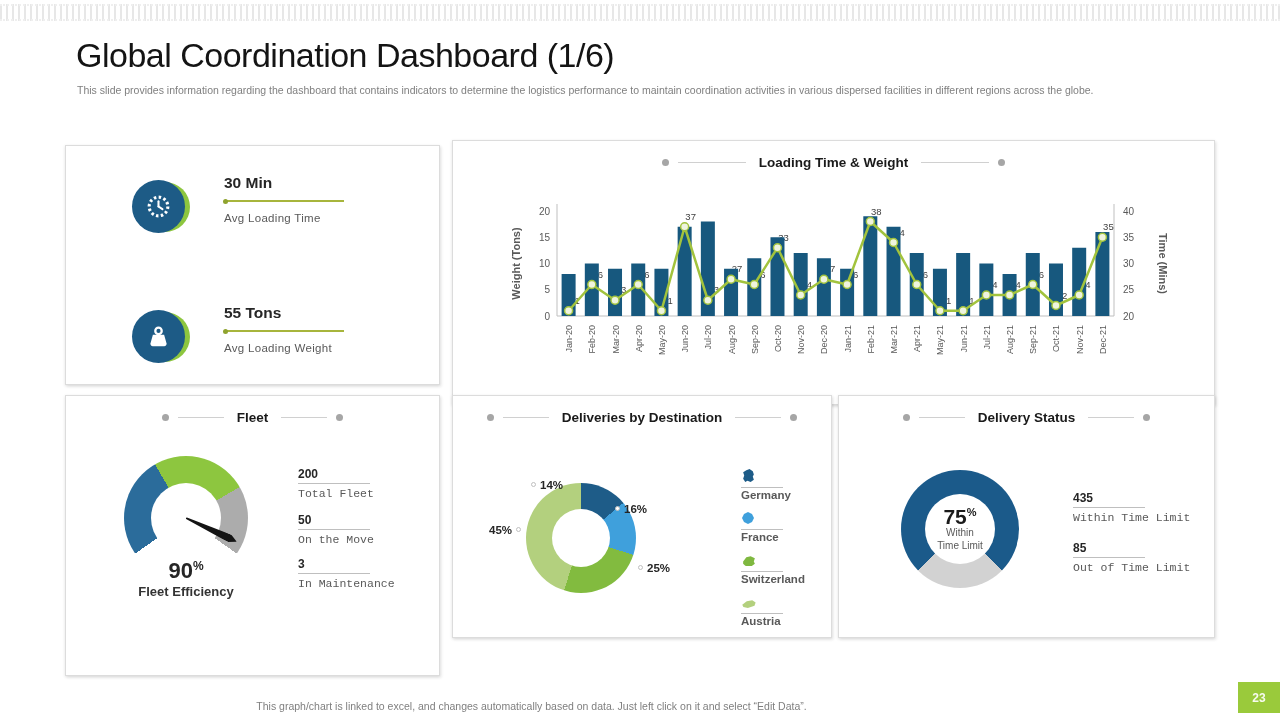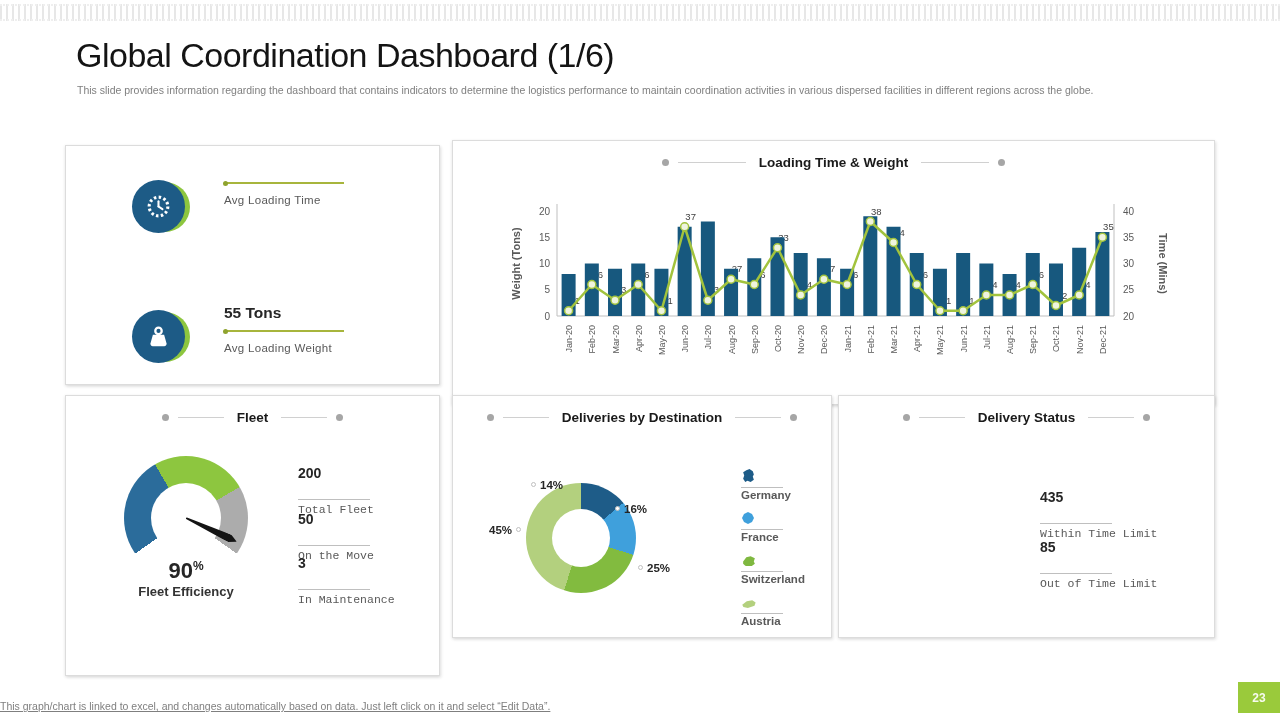--- a/index.html
+++ b/index.html
@@ -55,26 +55,26 @@
   .gauge-ring { position:absolute; inset:0; border-radius:50%; }
   .gauge-hole { position:absolute; inset:27px; border-radius:50%; background:#fff; }
   .needle { position:absolute; left:62px; top:58px; width:56px; height:8px;
             transform-origin:0 50%; transform:rotate(25deg); background:#141414;
             clip-path:polygon(0 40%, 86% 0, 100% 50%, 86% 100%, 0 60%); }
   .gauge-value { position:absolute; left:0; right:0; bottom:-4px; text-align:center; font-size:22px; font-weight:bold; color:#262626; }
   .gauge-value sup { font-size:12px; }
   .gauge-caption { position:absolute; left:8px; top:188px; width:224px; text-align:center; font-size:13px; font-weight:bold; color:#333; }
   
   .stat { position:absolute; }
-  .stat-value { display:inline-block; min-width:72px; padding-bottom:18px; border-bottom:1px solid #bfbfbf;
-                font-size:14px; font-weight:bold; color:#262626; }
+  .stat-value { display:inline-block; min-width:72px; padding-bottom:2px; border-bottom:1px solid #bfbfbf;
+                font-size:12px; font-weight:bold; color:#262626; }
   .stat-label { margin-top:3px; font-size:11.5px; color:#595959;font-family:Liberation Mono, monospace; }
   .card-fleet .stat { left:232px; }
   .card-fleet .s1 { top:68px; } .card-fleet .s2 { top:114px; } .card-fleet .s3 { top:158px; }
-  .card-status .stat { left:201px; }
+  .card-status .stat { left:234px; }
   .card-status .s1 { top:92px; } .card-status .s2 { top:142px; }
   
   .donut { position:absolute; border-radius:50%; }
   .deliv-donut { left:73px; top:87px; width:110px; height:110px; }
   .deliv-donut .hole { position:absolute; inset:26px; border-radius:50%; background:#fff; }
   .pct { position:absolute; font-size:11.5px; font-weight:bold; color:#262626; white-space:nowrap; }
   .mdot { display:inline-block; width:5px; height:5px; border:1px solid #bfbfbf; border-radius:50%; background:#fff; vertical-align:middle; margin:0 4px 2px; }
   .pct-14 { left:74px; top:83px; } .pct-16 { left:158px; top:107px; }
   .pct-25 { left:181px; top:166px; } .pct-45 { left:36px; top:128px; }
   .legend { position:absolute; left:288px; top:72px;font-weight:bold; }
@@ -82,21 +82,21 @@
   .legend-divider { width:42px; border-top:1px solid #bfbfbf; margin:1px 0 1px; }
   .legend-name { font-size:11.5px; color:#595959; }
   
   .status-donut { left:62px; top:74px; width:118px; height:118px; }
   .status-donut .hole { position:absolute; inset:24px; border-radius:50%; background:#fff; }
   .status-center { position:absolute; inset:24px; display:flex; flex-direction:column; align-items:center; justify-content:center; text-align:center; }
   .status-center .big { font-size:21px; font-weight:bold; color:#1a1a1a; line-height:1; }
   .status-center .big sup { font-size:11px; }
   .status-center .small { font-size:10px; color:#595959; line-height:1.25; }
   
-  .footer-note { position:absolute; left:0; top:700px; width:1063px; text-align:left; font-size:10.5px; color:#7f7f7f;text-decoration:underline; }
+  .footer-note { position:absolute; left:0; top:700px; width:1063px; text-align:center; font-size:10.5px; color:#7f7f7f; }
   .page-box { position:absolute; left:1238px; top:682px; width:42px; height:31px; display:flex; align-items:center; justify-content:center;
               font-size:12px; font-weight:bold; color:rgba(255,255,255,.92); }
 </style>
 </head>
 <body>
 
 <div class="top-stripe"></div>
 
 <h1 class="slide-title">Global Coordination Dashboard (1/6)</h1>
 <p class="slide-subtitle">This slide provides information regarding the dashboard that contains indicators to determine the logistics performance to maintain coordination activities in various dispersed facilities in different regions across the globe.</p>
@@ -107,20 +107,21 @@
       <div class="green-disc"></div>
       <div class="blue-disc">
         <svg viewBox="0 0 26 26" width="27" height="27">
           <circle cx="13" cy="13" r="9" fill="none" stroke="#fff" stroke-width="3" stroke-dasharray="2.4 2.3"></circle>
           <line x1="13" y1="13" x2="13" y2="8" stroke="#fff" stroke-width="2" stroke-linecap="round"></line>
           <line x1="13" y1="13" x2="16.8" y2="15.6" stroke="#fff" stroke-width="2" stroke-linecap="round"></line>
         </svg>
       </div>
     </div>
     <div class="kpi-text">
+      <div class="kpi-value">30 Min</div>
       <div class="kpi-line"></div>
       <div class="kpi-label">Avg Loading Time</div>
     </div>
   </div>
   <div class="kpi-row r2">
     <div class="kpi-icon">
       <div class="green-disc"></div>
       <div class="blue-disc">
         <svg viewBox="0 0 26 26" width="27" height="27">
           <circle cx="13" cy="7.6" r="3.1" fill="none" stroke="#fff" stroke-width="2.2"></circle>
@@ -339,20 +340,28 @@
 </div>
 
 <div class="card card-status">
   <div class="title-row">
     <span class="deco-dot"></span>
     <span class="deco-line"></span>
     <span class="card-title">Delivery Status</span>
     <span class="deco-line"></span>
     <span class="deco-dot"></span>
   </div>
+  <div class="donut status-donut" id="status-donut" style="background: conic-gradient(rgb(27, 90, 138) 0%, rgb(27, 90, 138) 37.5%, rgb(210, 210, 210) 37.5%, rgb(210, 210, 210) 62.5%, rgb(27, 90, 138) 62.5%, rgb(27, 90, 138) 100%);">
+    <div class="hole"></div>
+    <div class="status-center">
+      <div class="big"><span>75</span><sup>%</sup></div>
+      <div class="small">Within</div>
+      <div class="small">Time Limit</div>
+    </div>
+  </div>
   <div class="stat s1">
     <span class="stat-value">435</span>
     <div class="stat-label">Within Time Limit</div>
   </div>
   <div class="stat s2">
     <span class="stat-value">85</span>
     <div class="stat-label">Out of Time Limit</div>
   </div>
 </div>
 

